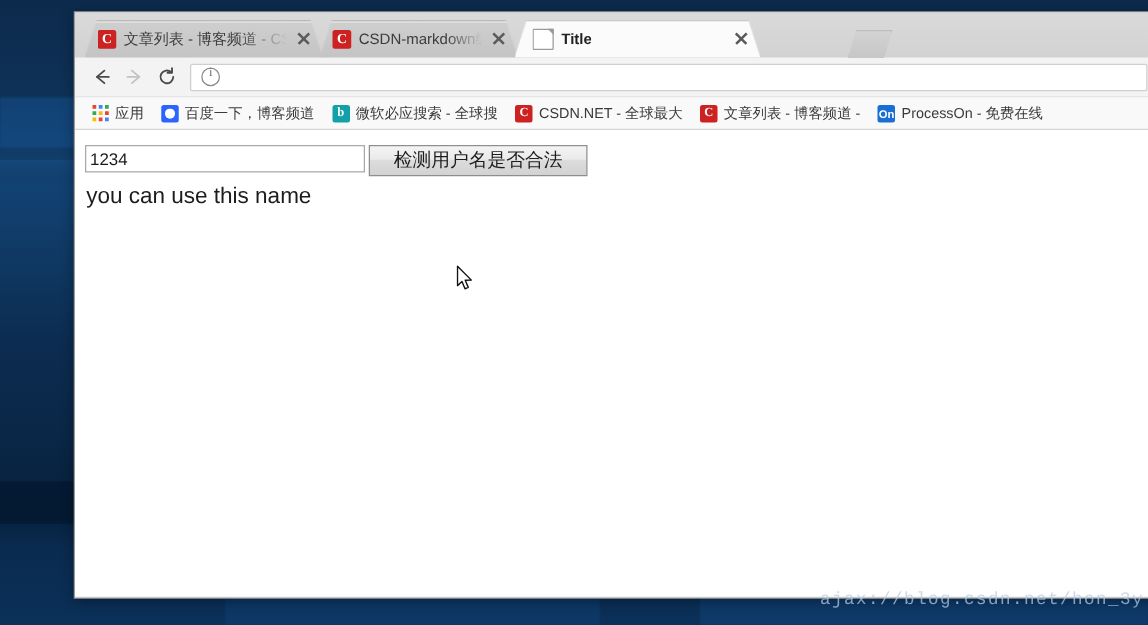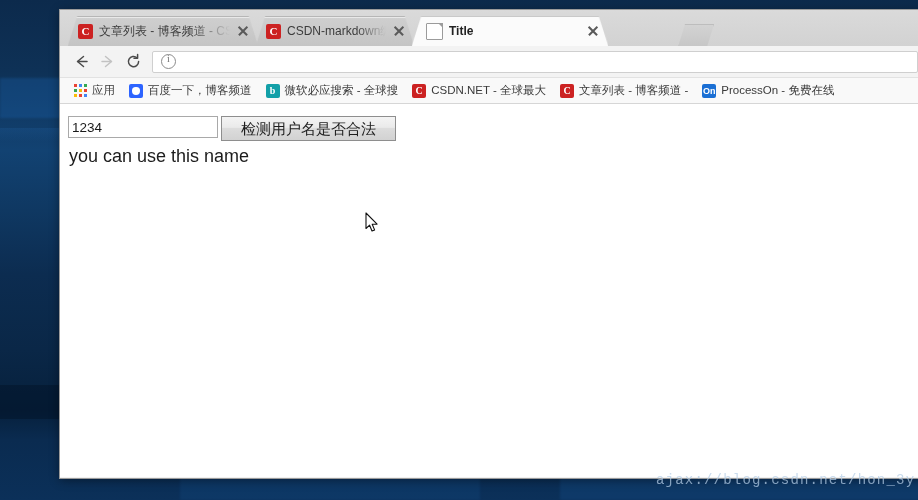--- a/index.html
+++ b/index.html
@@ -315,21 +315,21 @@
     position: relative;
     padding: 12px 0 0 8px;
     box-sizing: border-box;
   }
   .form-row {
     display: flex;
     align-items: flex-start;
     height: 24px;
   }
   .name-input {
-    width: 150px;
+    width: 224px;
     height: 22px;
     box-sizing: border-box;
     border: 1px solid #a9a9a9;
     background: #fff;
     font-size: 13.5px;
     font-family: "Liberation Sans", sans-serif;
     color: #1a1a1a;
     padding: 0 3px;
     outline: none;
   }

